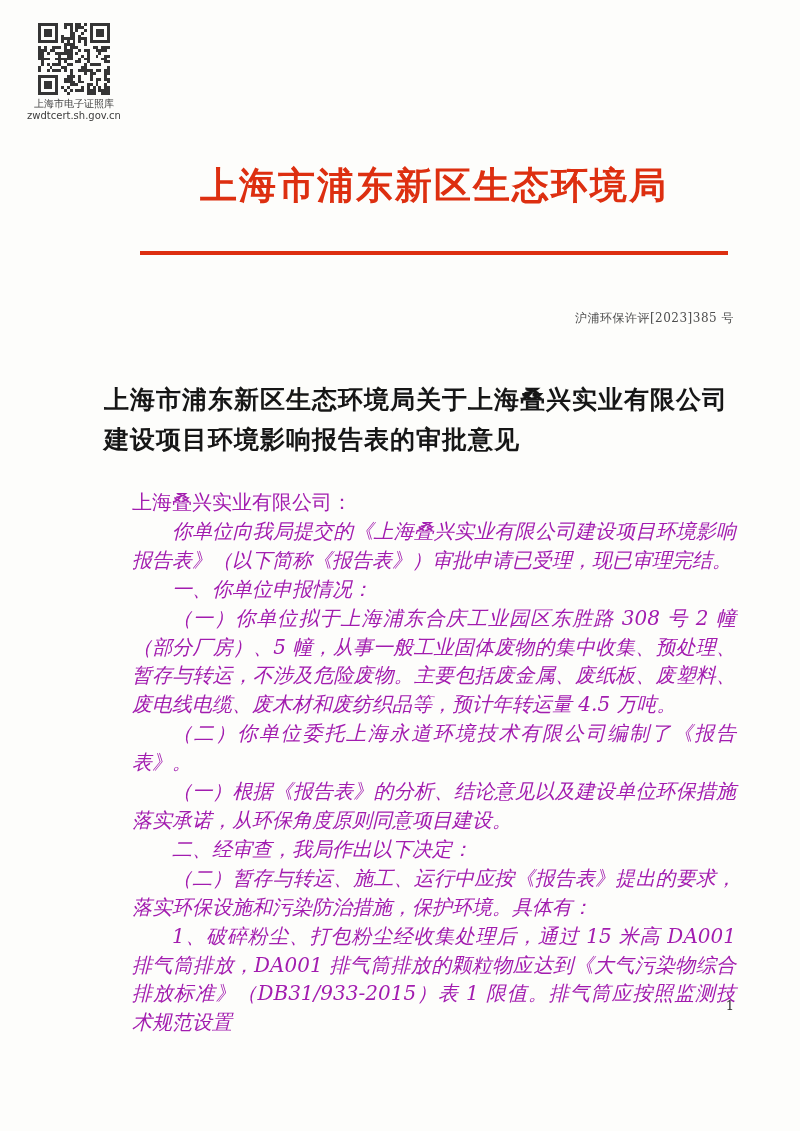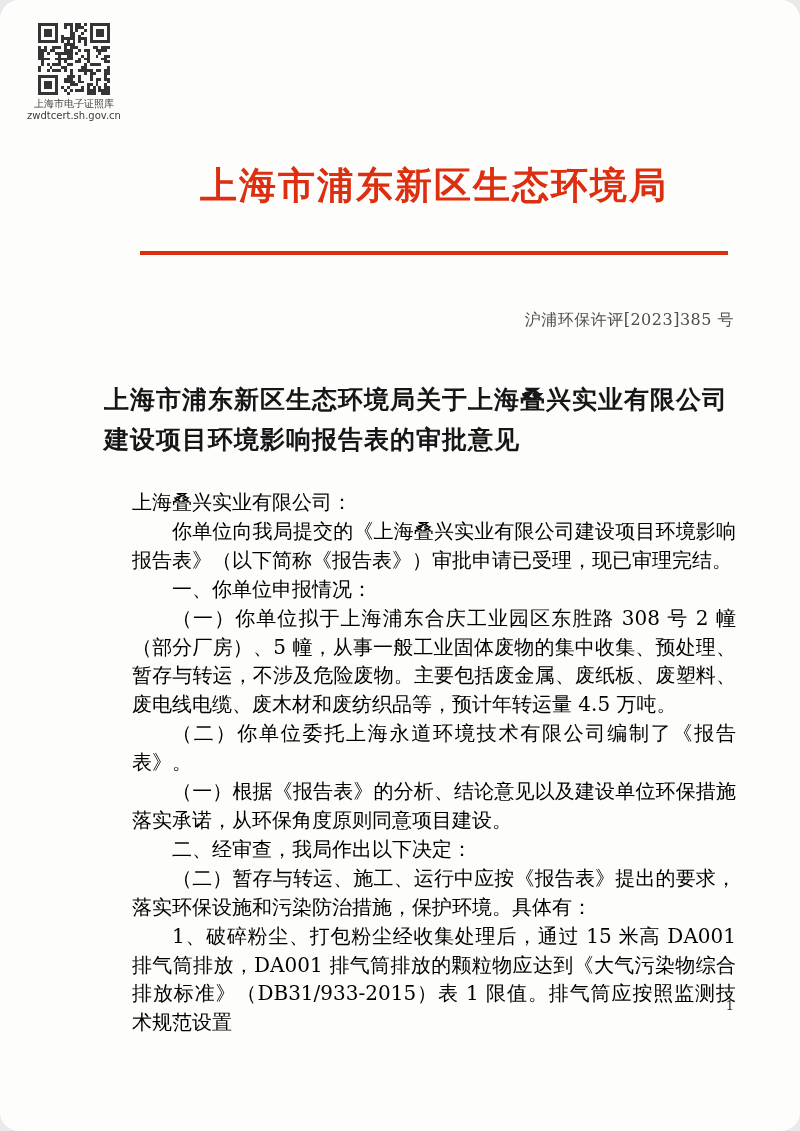--- a/index.html
+++ b/index.html
@@ -9,21 +9,20 @@
     font-family: "DejaVu Serif", "Liberation Serif", serif;
   }
   .page {
     position: relative;
     width: 800px;
     height: 1131px;
     margin: 0 auto;
     background: #fdfdfb;
     overflow: hidden;
     color: #1f1f1f;
-    border-radius: 19px;
   }
   
   .qr-block {
     position: absolute;
     left: 24px;
     top: 23px;
     width: 100px;
     text-align: center;
   }
   .qr-svg {
@@ -59,21 +58,21 @@
     left: 140px;
     width: 588px;
     height: 4px;
     background: #dd2f10;
   }
   
   .doc-number {
     position: absolute;
     top: 310px;
     right: 66px;
-    font-size: 16px;
+    font-size: 12px;
     color: #4d4d4d;
     letter-spacing: 0.5px;
   }
   
   .subject {
     position: absolute;
     top: 380px;
     left: 104px;
     width: 632px;
     text-align: left;
@@ -86,24 +85,24 @@
   }
   
   .body-text {
     position: absolute;
     top: 488px;
     left: 132px;
     width: 604px;
     font-size: 20px;
     line-height: 28.9px;
     text-align: justify;
-    color: #000000;
+    color: #a21caf;
   }
   .salutation { margin: 0; text-indent: 0; }
-  .para { margin: 0; text-indent: 2em; }
+  .para { margin: 0; text-indent: 2em; font-style: italic; }
   .page-number {
     position: absolute;
     top: 998px;
     right: 66px;
     font-size: 13px;
     color: #2e2e2e;
   }
 </style>
 </head>
 <body>

